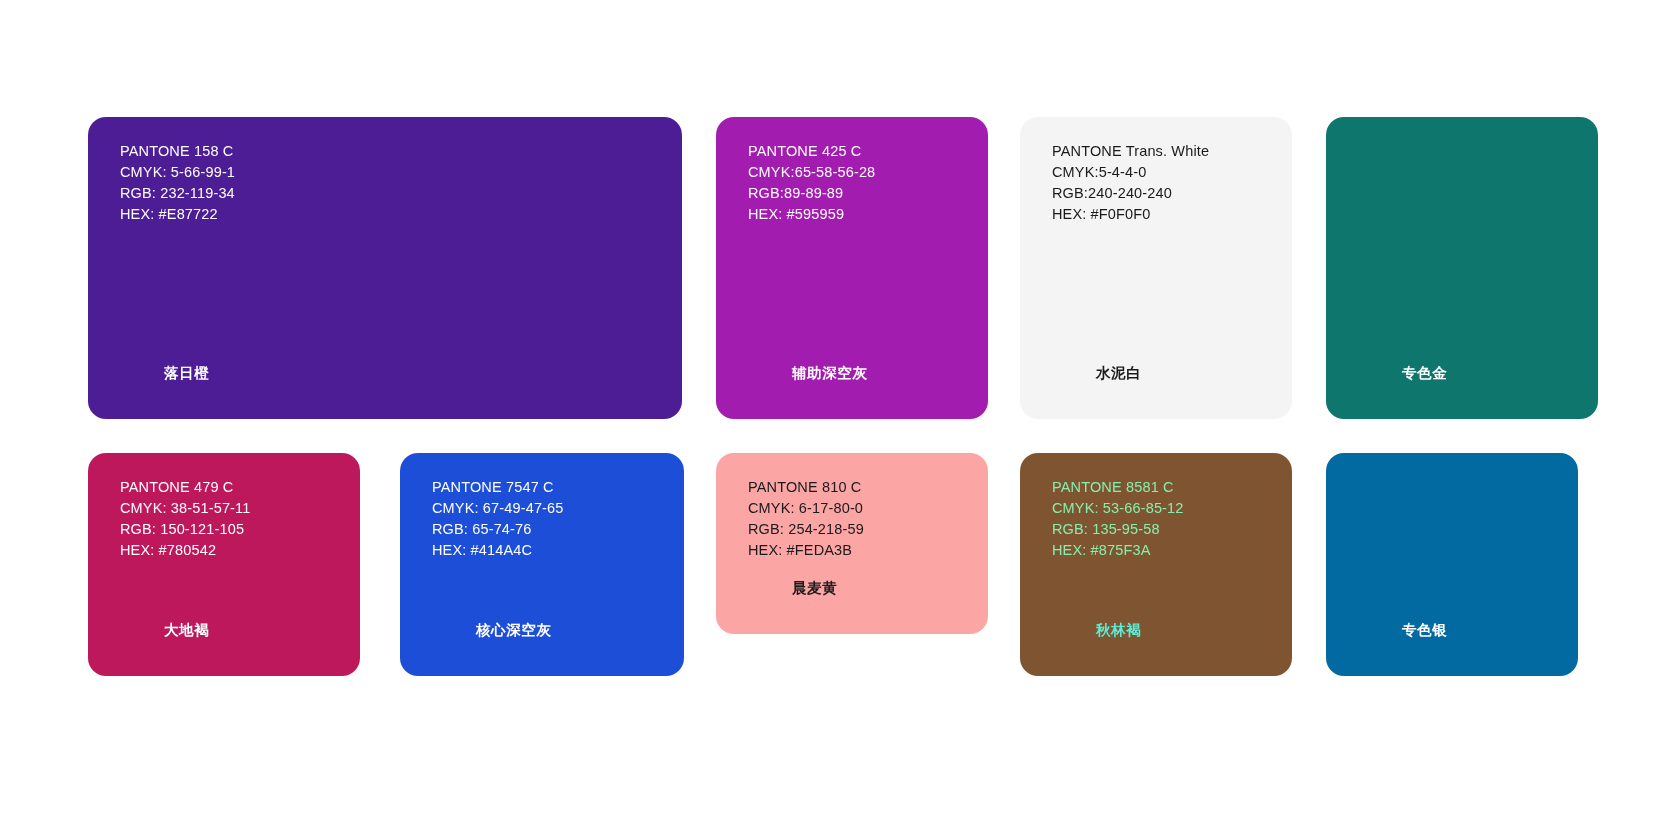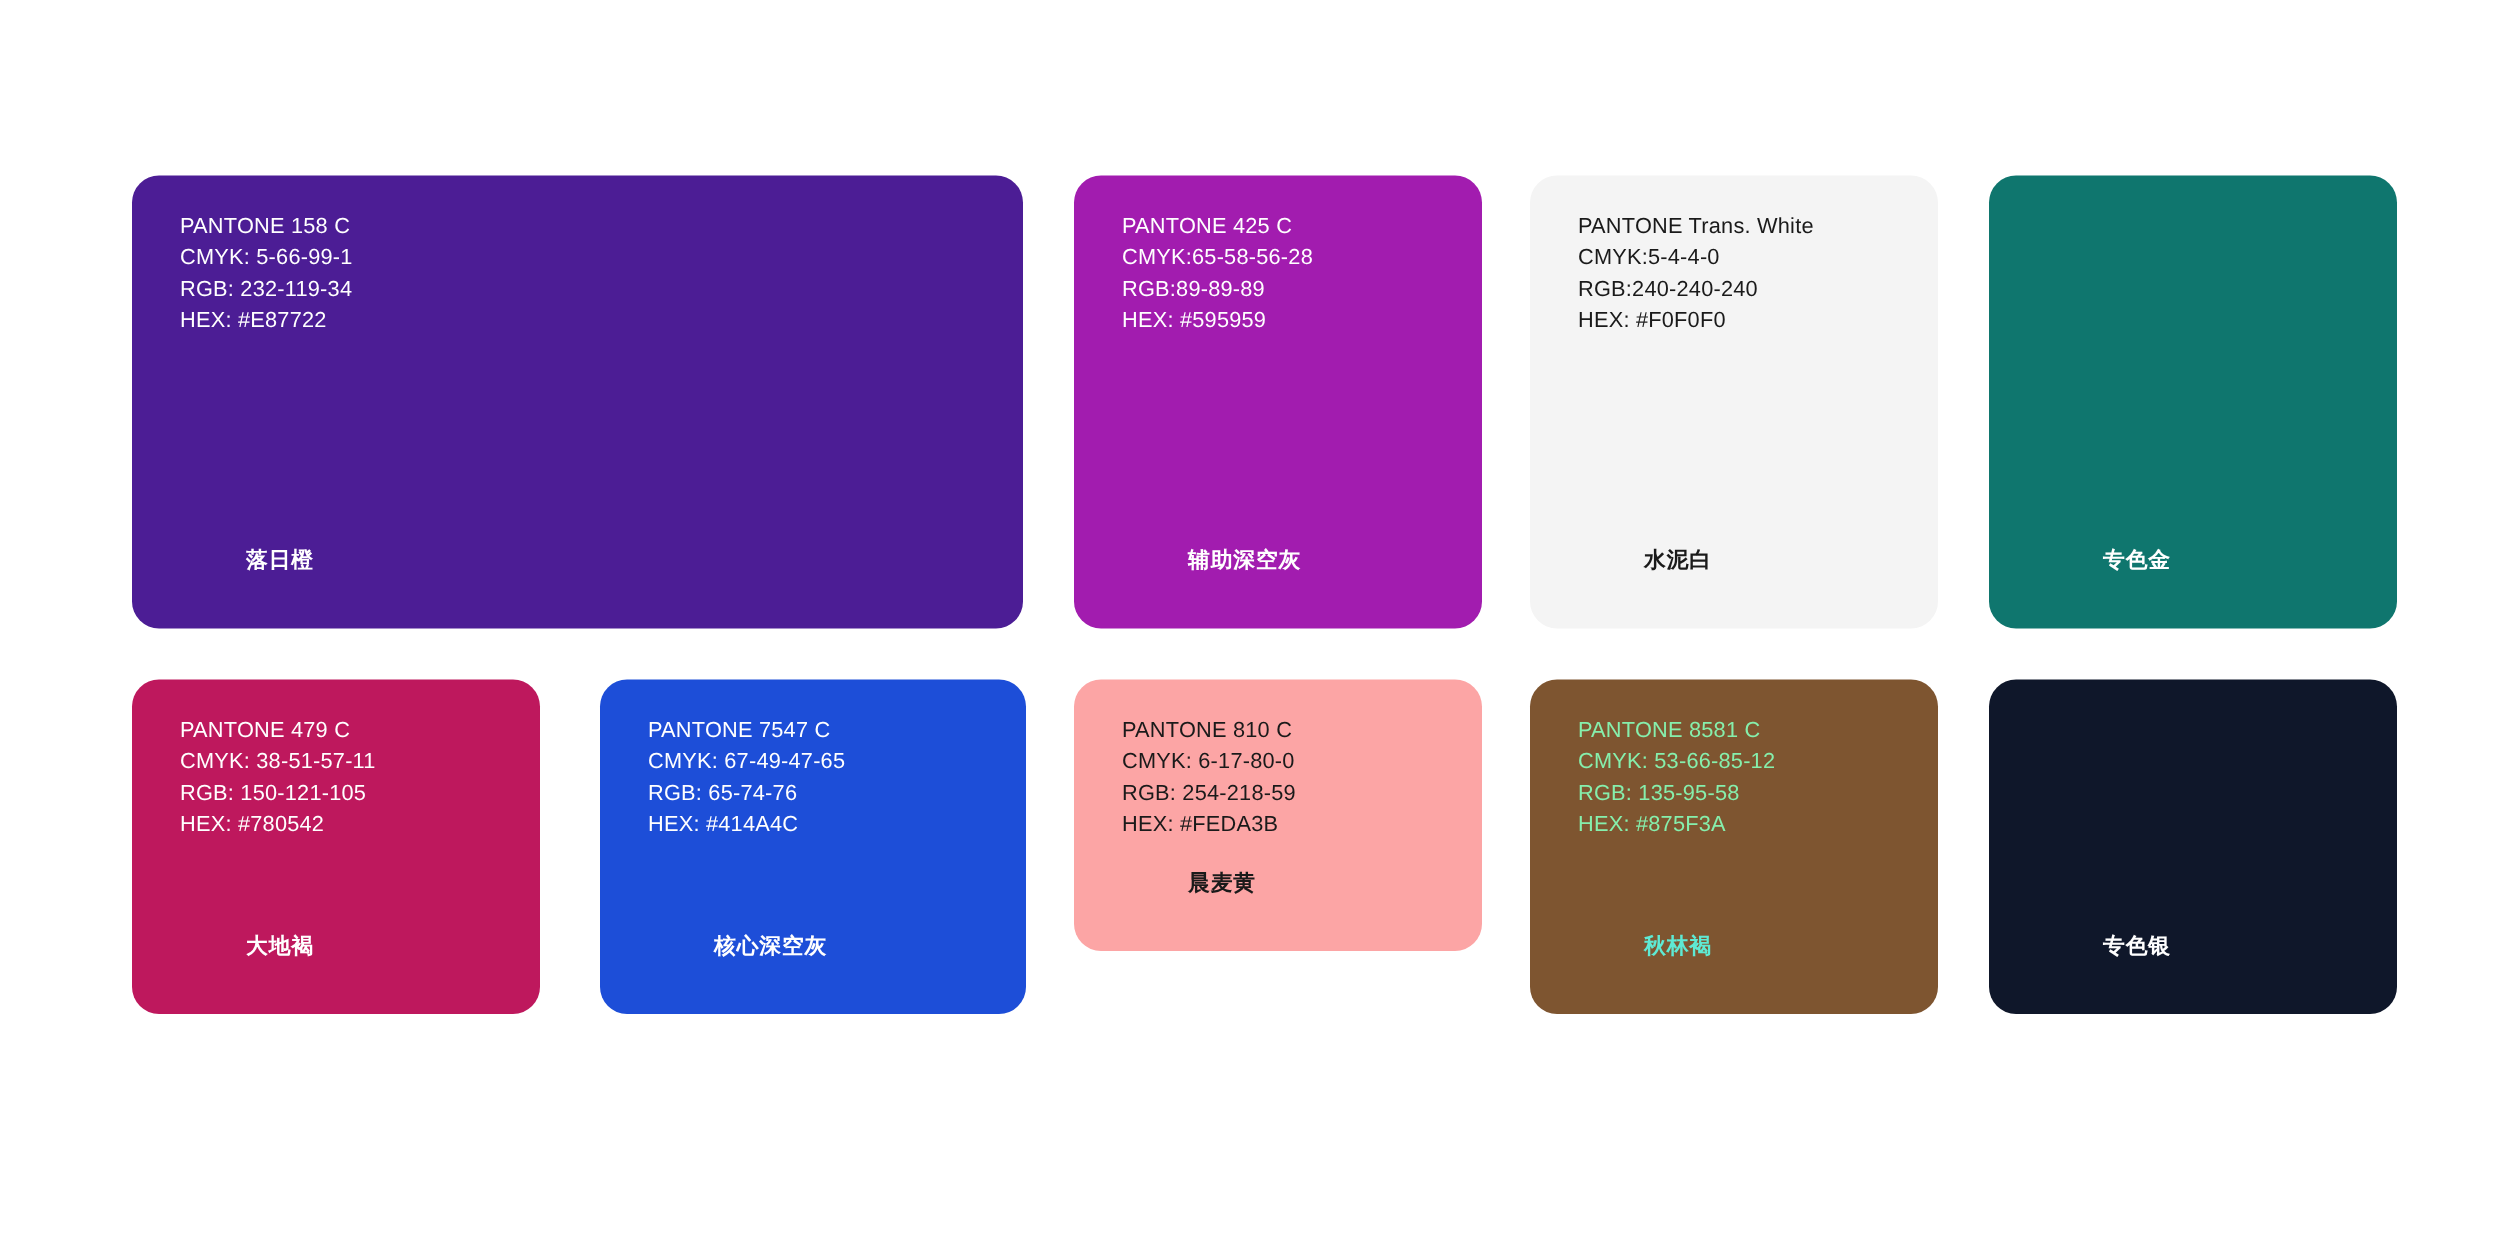--- a/index.html
+++ b/index.html
@@ -120,16 +120,16 @@
     </div>
     <div class="swatch-card" style="left: 1020px; top: 453px; width: 272px; height: 223px; background: rgb(126, 85, 48);">
       <div class="swatch-specs" style="color: #86efac;">
         <div class="spec-line pantone-line">PANTONE 8581 C</div>
         <div class="spec-line">CMYK:  53-66-85-12</div>
         <div class="spec-line">RGB:  135-95-58</div>
         <div class="spec-line">HEX:  #875F3A</div>
       </div>
       <div class="swatch-name" style="color: #5eead4;">秋林褐</div>
     </div>
-    <div class="swatch-card" style="left: 1326px; top: 453px; width: 272px; height: 223px; background: #0f172a;">
+    <div class="swatch-card" style="left: 1326px; top: 453px; width: 252px; height: 223px; background: #0369a1;">
       <div class="swatch-name" style="color: rgb(255, 255, 255);">专色银</div>
     </div>
   </div>
 
 </body></html>

